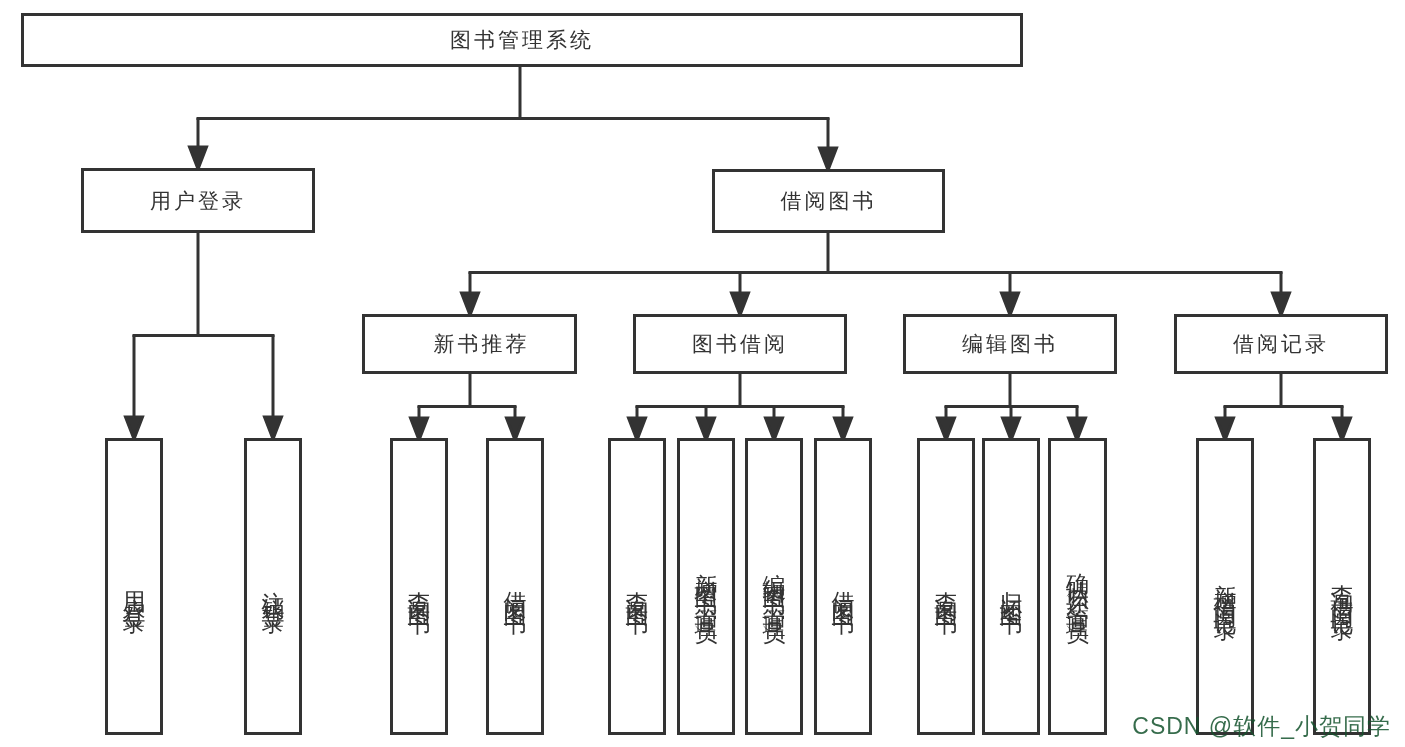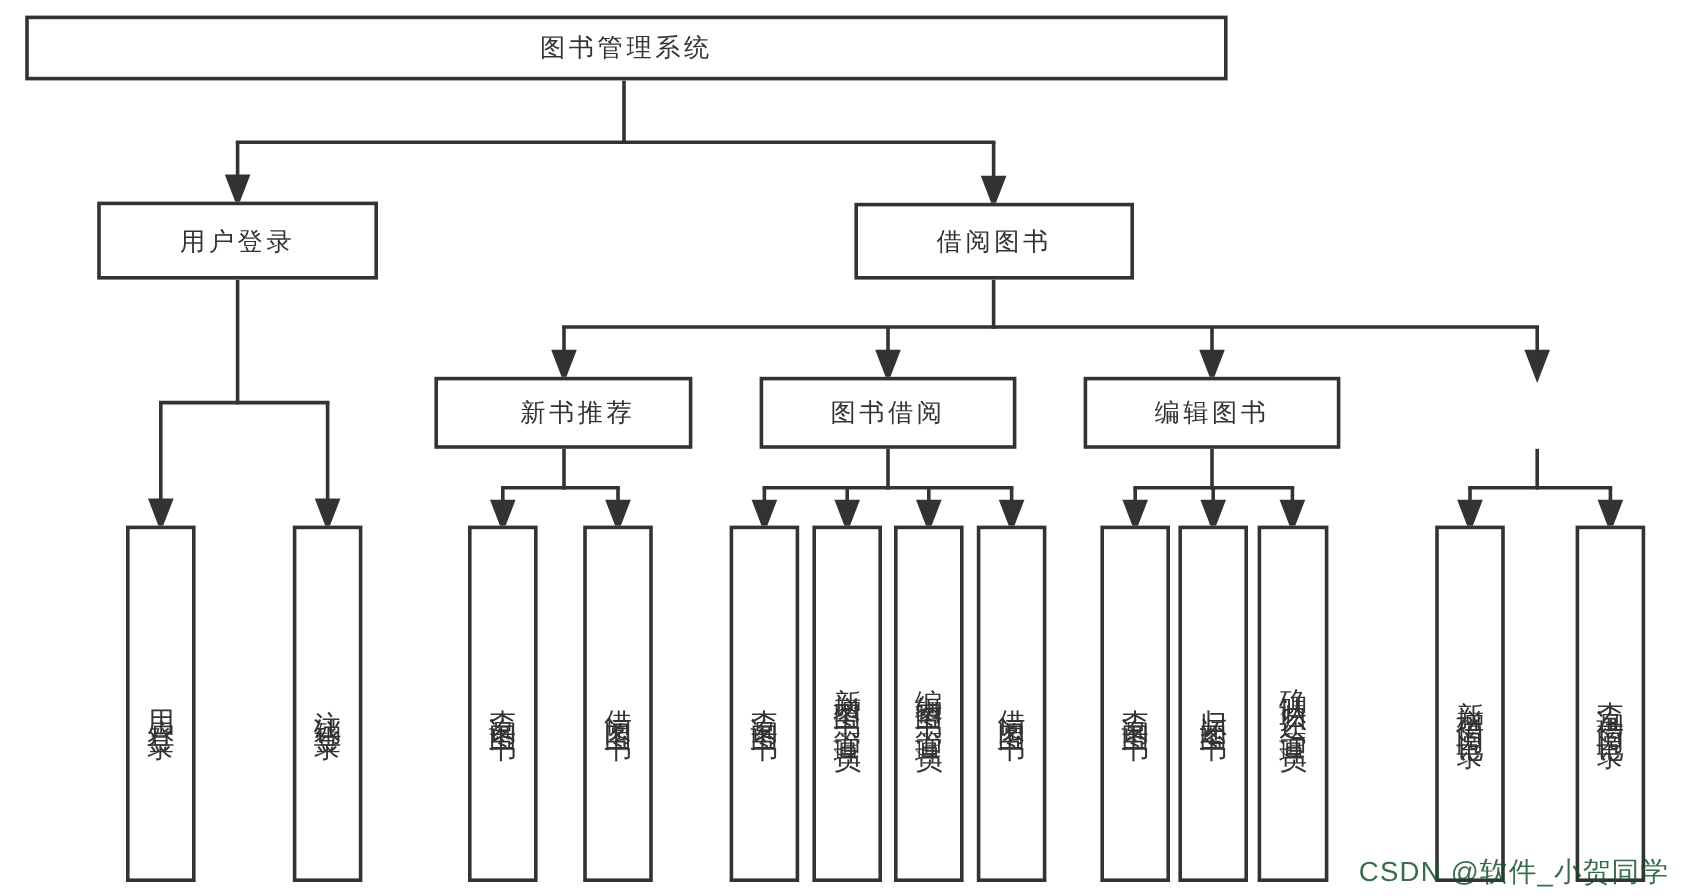--- a/index.html
+++ b/index.html
@@ -151,20 +151,23 @@
 
   <div class="node" style="left:362px; top:314px; width:215px; height:60px;padding-left:24px;">
     <span class="hlabel">新书推荐</span>
   </div>
   <div class="node" style="left:633px; top:314px; width:214px; height:60px;align-items:center;">
     <span class="hlabel">图书借阅</span>
   </div>
   <div class="node" style="left:903px; top:314px; width:214px; height:60px;">
     <span class="hlabel">编辑图书</span>
   </div>
+  <div class="node" style="left:1174px; top:314px; width:214px; height:60px;">
+    <span class="hlabel">借阅记录</span>
+  </div>
 
   <div class="node leaf" style="left:105px; top:438px; width:58px; height:297px;">
     <span class="vtext">用户登录</span>
   </div>
   <div class="node leaf" style="left:244px; top:438px; width:58px; height:297px;">
     <span class="vtext">注销登录</span>
   </div>
 
   <div class="node leaf" style="left:390px; top:438px; width:58px; height:297px;">
     <span class="vtext">查询图书</span>

